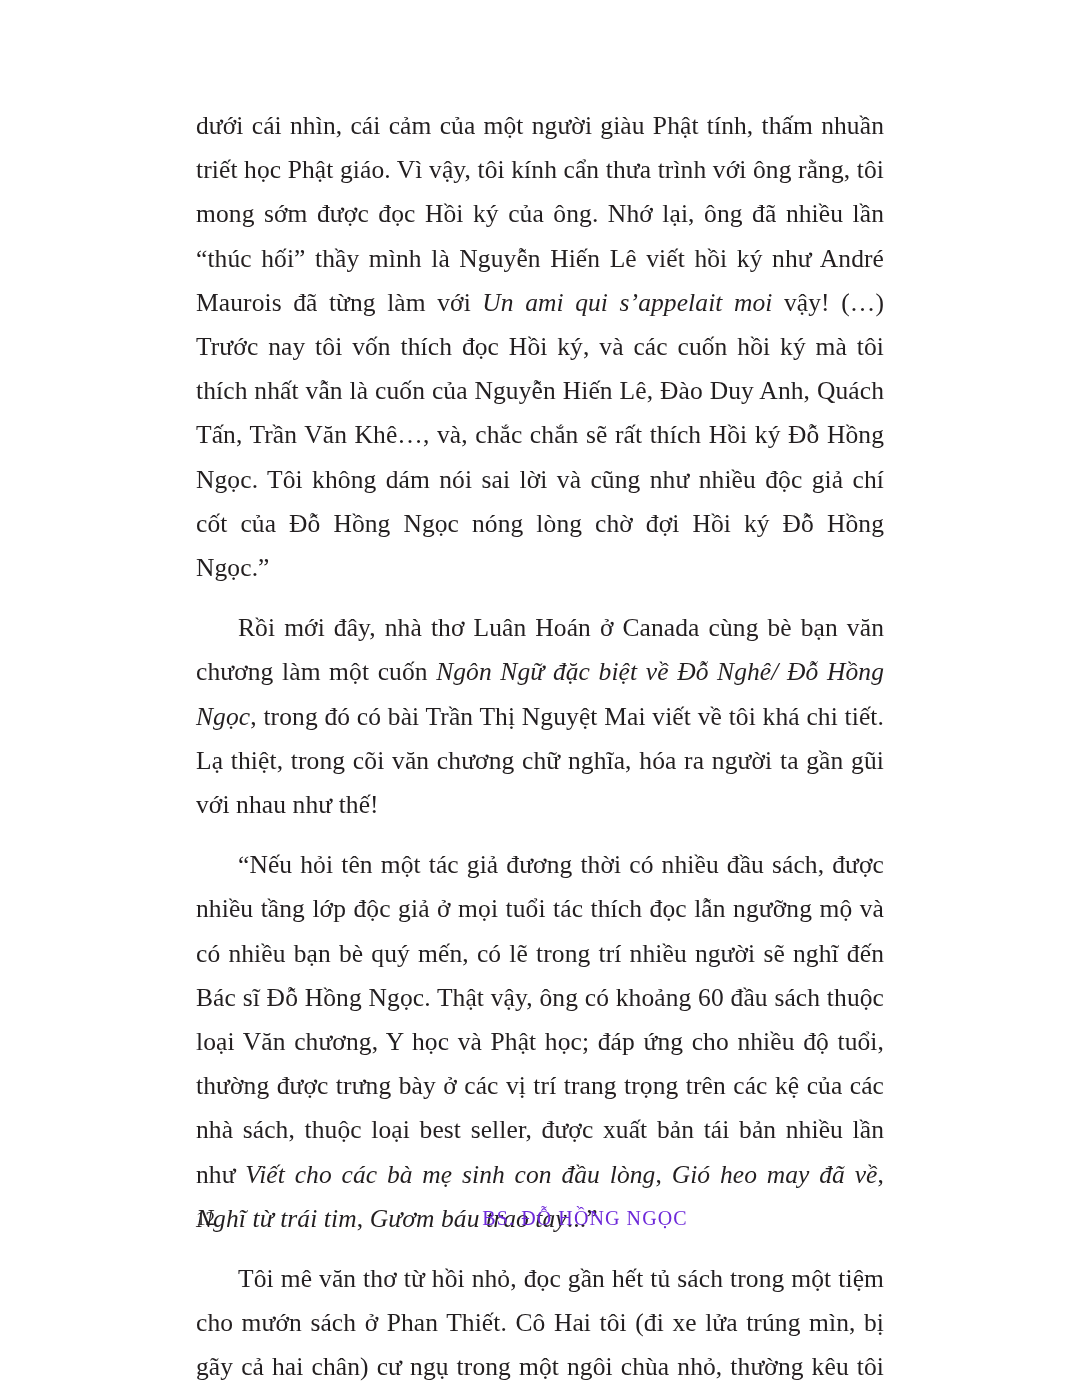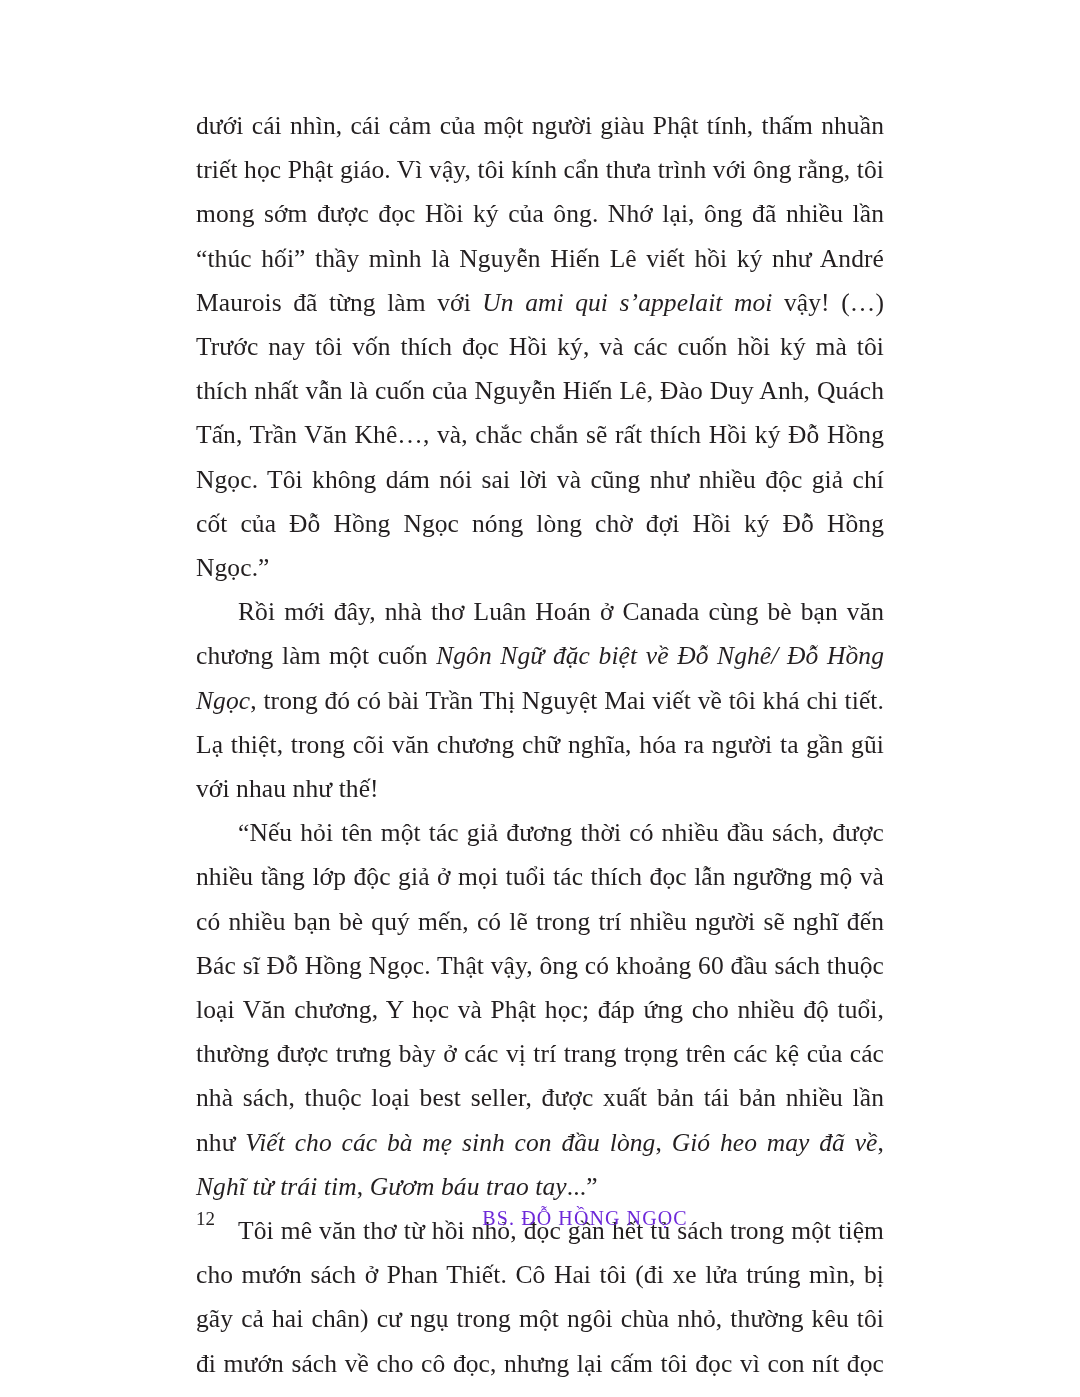--- a/index.html
+++ b/index.html
@@ -32,21 +32,21 @@
     line-height: 44.2px;
     text-align: justify;
     text-justify: inter-word;
     letter-spacing: 0.1px;
     text-indent: 42px;
   }
   p.para.no-indent {
     text-indent: 0;
   }
   p.para + p.para {
-    margin-top: 0px;
+    margin-top: 16px;
   }
   em {
   }
   .footer {
     position: absolute;
     left: 196px;
     top: 1207px;
     width: 688px;
     display: flex;
     align-items: flex-end;

